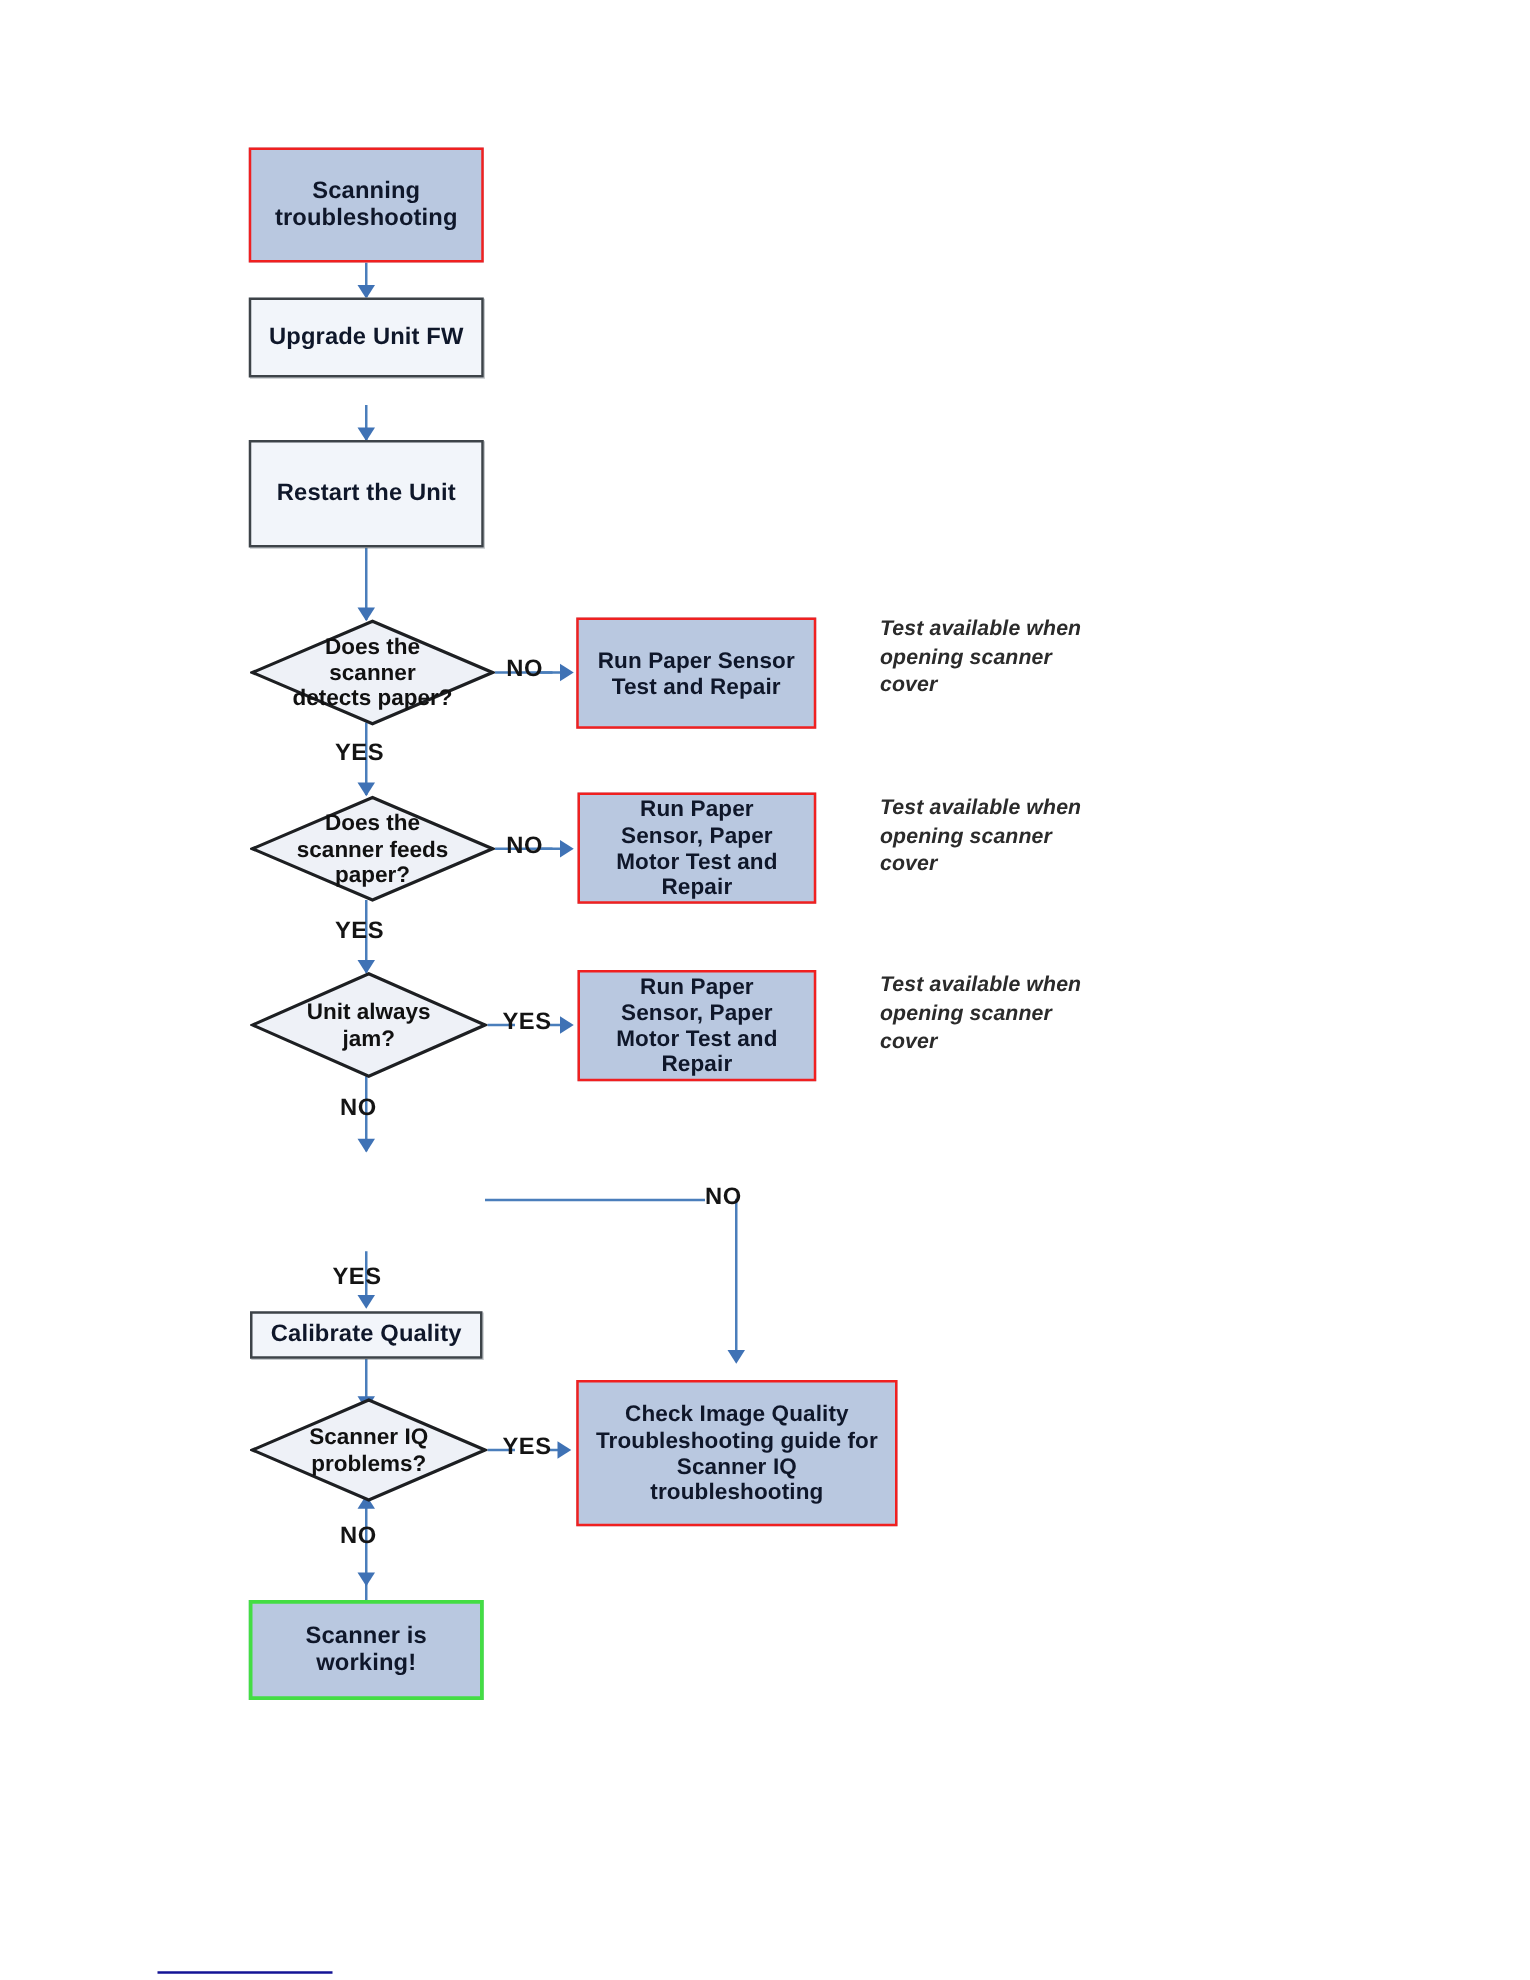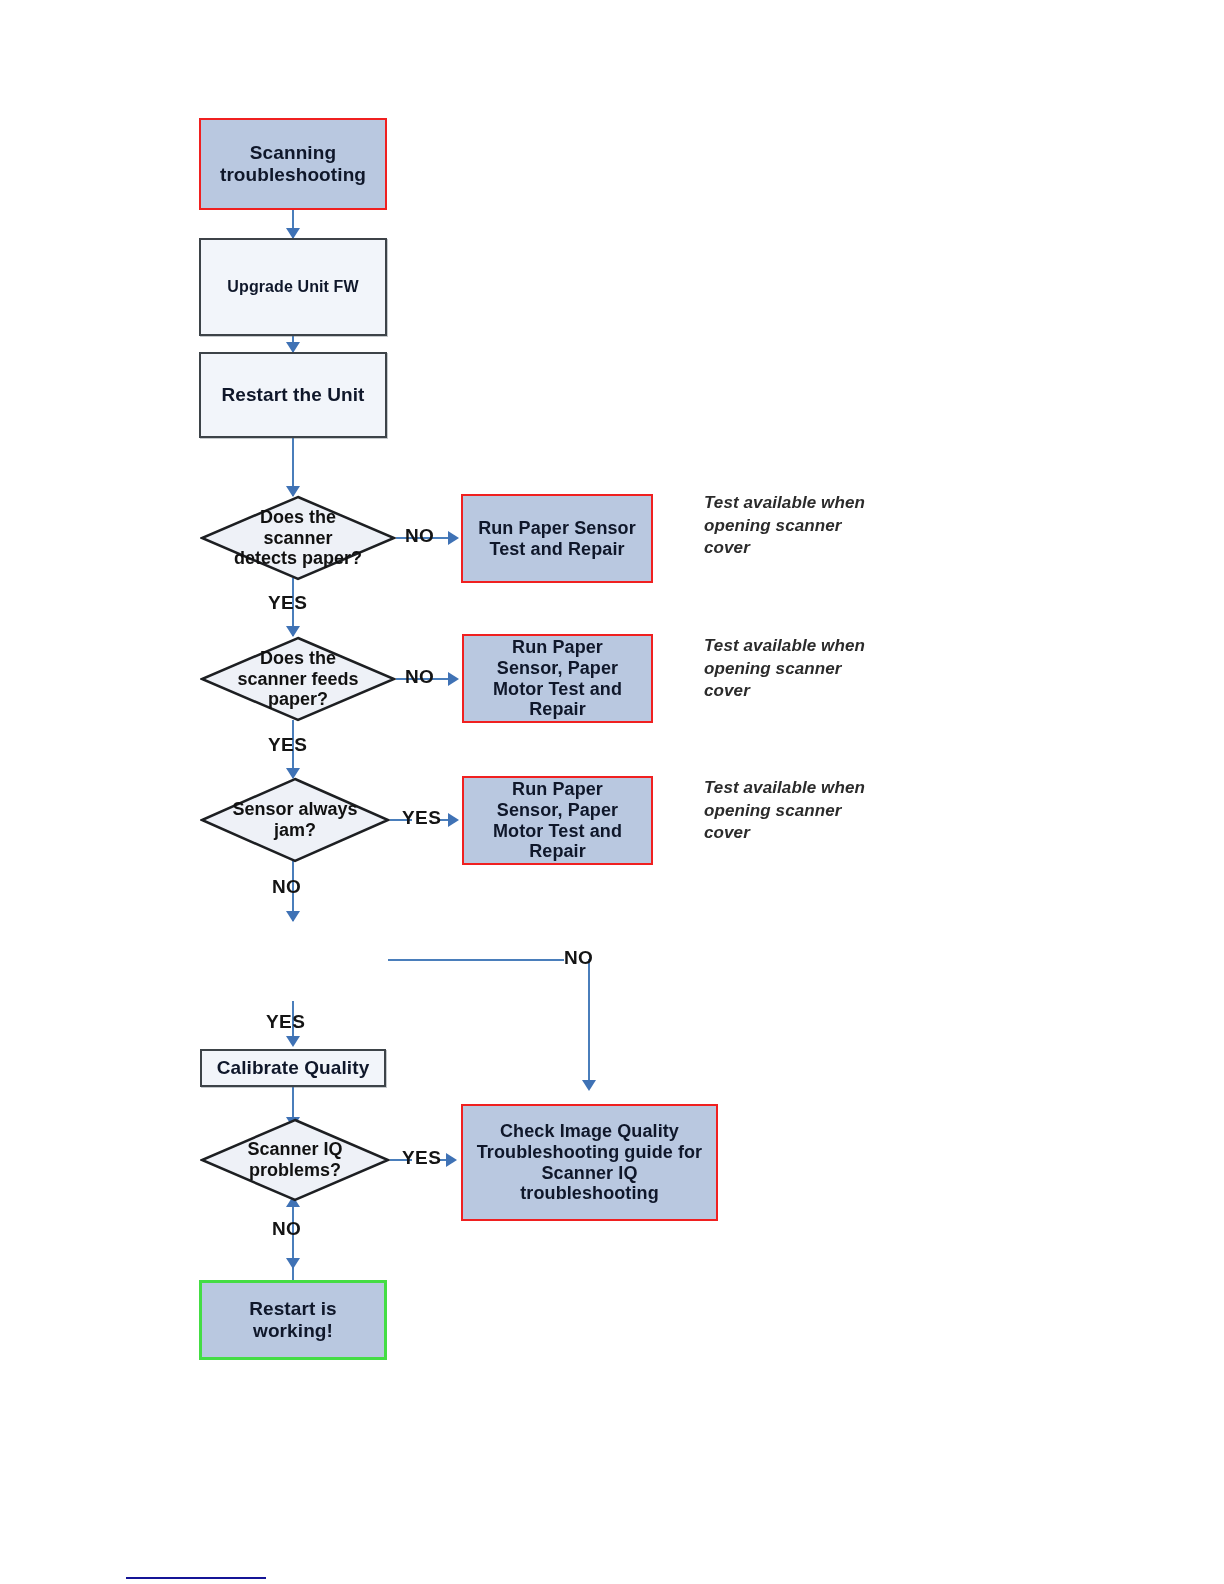--- a/index.html
+++ b/index.html
@@ -180,21 +180,21 @@
 
   <div class="conn conn-v" style="left:292px; top:1202px; height:116px;"></div>
   <div class="arrowhead arrow-up" style="left:286px; top:1196px;"></div>
   <div class="arrowhead arrow-down" style="left:286px; top:1258px;"></div>
 
   <div class="node box-red" style="left:199px; top:118px; width:188px; height:92px; font-size:19px;">
     <span class="txt">Scanning
 troubleshooting</span>
   </div>
 
-  <div class="node box-process" style="left:199px; top:238px; width:188px; height:98px; font-size:16px;">
+  <div class="node box-process" style="left:199px; top:238px; width:188px; height:64px; font-size:19px;">
     <span class="txt">Upgrade Unit FW</span>
   </div>
 
   <div class="node box-process" style="left:199px; top:352px; width:188px; height:86px; font-size:19px;">
     <span class="txt">Restart the Unit</span>
   </div>
 
   <div class="diamond" style="left:200px; top:495px; width:196px; height:86px;">
     <svg width="196" height="86" viewBox="0 0 196 86" aria-hidden="true">
       <polygon points="98,2 194,43 98,84 2,43" fill="#eef1f7" stroke="#1d1f22" stroke-width="2.5"></polygon>
@@ -210,39 +210,39 @@
     </svg>
     <span class="dlabel" style="font-size:18px;">Does the
 scanner feeds
 paper?</span>
   </div>
 
   <div class="diamond" style="left:200px; top:777px; width:190px; height:86px;">
     <svg width="190" height="86" viewBox="0 0 190 86" aria-hidden="true">
       <polygon points="95,2 188,43 95,84 2,43" fill="#eef1f7" stroke="#1d1f22" stroke-width="2.5"></polygon>
     </svg>
-    <span class="dlabel" style="font-size:18px;">Sensor always
+    <span class="dlabel" style="font-size:18px;">Unit always
 jam?</span>
   </div>
 
 
   <div class="node box-process" style="left:200px; top:1049px; width:186px; height:38px; font-size:19px;">
     <span class="txt">Calibrate Quality</span>
   </div>
 
   <div class="diamond" style="left:200px; top:1118px; width:190px; height:84px;">
     <svg width="190" height="84" viewBox="0 0 190 84" aria-hidden="true">
       <polygon points="95,2 188,42 95,82 2,42" fill="#eef1f7" stroke="#1d1f22" stroke-width="2.5"></polygon>
     </svg>
     <span class="dlabel" style="font-size:18px;">Scanner IQ
 problems?</span>
   </div>
 
   <div class="node box-green" style="left:199px; top:1280px; width:188px; height:80px; font-size:19px;">
-    <span class="txt">Restart is
+    <span class="txt">Scanner is
 working!</span>
   </div>
 
   <div class="node box-red" style="left:461px; top:494px; width:192px; height:89px; font-size:18px;">
     <span class="txt">Run Paper Sensor
 Test and Repair</span>
   </div>
 
   <div class="node box-red" style="left:462px; top:634px; width:191px; height:89px; font-size:18px;">
     <span class="txt">Run Paper

